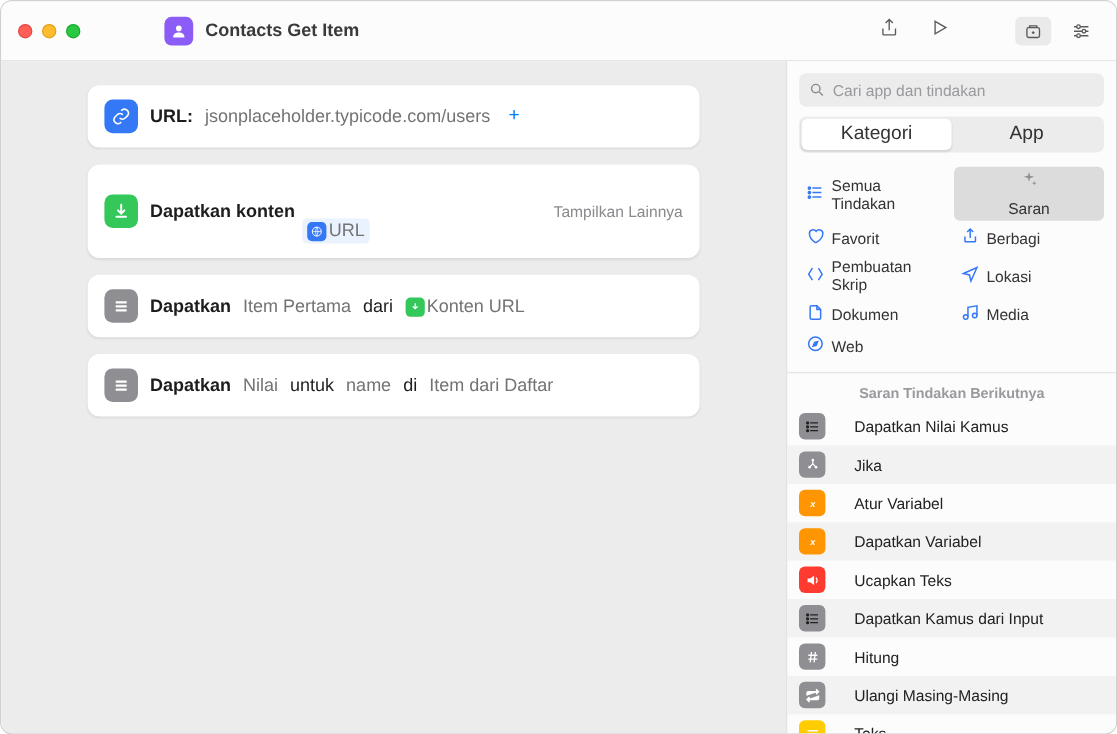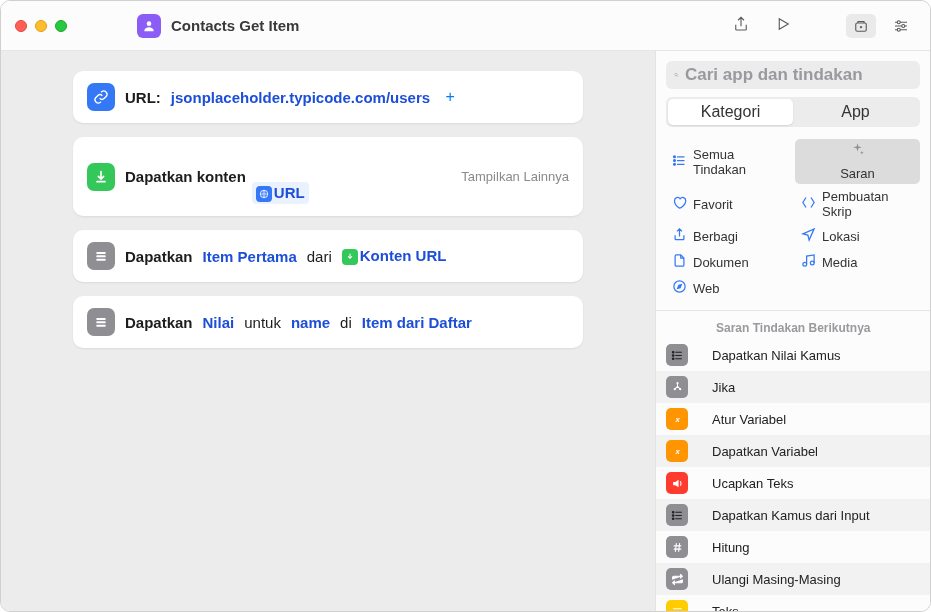--- a/index.html
+++ b/index.html
@@ -29,33 +29,33 @@
 .connector { width: 510px; margin: 0 auto; height: 12px; }
 
 .action-icon { width: 28px; height: 28px; border-radius: 7px; display: flex; align-items: center; justify-content: center; margin-right: 10px; flex-shrink: 0; }
 .action-icon svg { width: 16px; height: 16px; fill: #fff; }
 .action-icon.blue { background: #3478f6; }
 .action-icon.green { background: #34c759; }
 .action-icon.gray { background: #8e8e93; }
 
 .action-body { display: flex; align-items: center; flex-wrap: wrap; gap: 6px; font-size: 15px; color: #1d1d1f; }
 .label-strong { font-weight: 600; }
-.token { color: #1d4ed8; padding: 2px 4px; border-radius: 4px; font-weight: bold; }
+.token { color: #737373; padding: 2px 4px; border-radius: 4px; }
 .token.pill { background: #eaf2ff; margin-top: 33px; }
 .token-icon { width: 16px; height: 16px; border-radius: 4px; display: inline-flex; align-items: center; justify-content: center; vertical-align: middle; margin-right: 2px; }
 .token-icon.blue { background: #3478f6; }
 .token-icon.green { background: #34c759; }
 .token-icon svg { width: 10px; height: 10px; fill: #fff; }
 .plus-btn { width: 20px; height: 20px; border-radius: 50%; display: flex; align-items: center; justify-content: center; color: #007aff; font-size: 16px; font-weight: 400; }
 .action-extra { margin-left: auto; font-size: 13px; color: #8a8a8e; }
 
 .search-wrap { padding: 10px 10px 8px; }
 .search-field { display: flex; align-items: center; background: #ececec; border-radius: 6px; padding: 4px 8px; height: 28px; }
 .search-field svg { width: 14px; height: 14px; fill: #8a8a8e; margin-right: 6px; }
-.search-input { border: none; background: transparent; outline: none; flex: 1; font-size: 17px; color: #0f766e; font-weight: bold; }
+.search-input { border: none; background: transparent; outline: none; flex: 1; font-size: 13px; color: #0f766e; }
 .search-input::placeholder { color: #9a9a9e; }
 
 .seg { display: flex; margin: 0 10px 8px; background: #ececec; border-radius: 6px; padding: 2px; }
 .seg button { flex: 1; border: none; background: transparent; font-size: 16px; padding: 4px 0; border-radius: 5px; color: #333; cursor: pointer; }
 .seg button.active { background: #fff; box-shadow: 0 1px 2px rgba(0,0,0,0.1); }
 
 .cat-grid { display: grid; grid-template-columns: 1fr 1fr; gap: 2px 4px; padding: 4px 10px 10px; border-bottom: 1px solid #e4e4e4; }
 .cat-item { display: flex; align-items: center; gap: 6px; padding: 3px 6px; border-radius: 5px; font-size: 13px; color: #333; cursor: pointer; }
 .cat-item.active { background: #dcdcdc; flex-direction: column; }
 .cat-item svg { width: 15px; height: 15px; flex-shrink: 0; }
@@ -233,29 +233,29 @@
           <span>Saran</span>
         </div>
         <div class="cat-item">
           <span style="color:#3478f6"><svg viewBox="0 0 24 24" fill="none" stroke="currentColor" stroke-width="2">
               <path d="M12 21s-8-5-8-12a5 5 0 019-3 5 5 0 019 3c0 7-8 12-10 12z"></path>
             </svg></span>
           <span>Favorit</span>
         </div>
         <div class="cat-item">
           <span style="color:#3478f6"><svg viewBox="0 0 24 24" fill="none" stroke="currentColor" stroke-width="2">
+              <path d="M12 3v12M8 7l4-4 4 4M5 13v6a1 1 0 001 1h12a1 1 0 001-1v-6"></path>
+            </svg></span>
+          <span>Berbagi</span>
+        </div>
+        <div class="cat-item">
+          <span style="color:#3478f6"><svg viewBox="0 0 24 24" fill="none" stroke="currentColor" stroke-width="2">
               <path d="M8 4l-5 8 5 8M16 4l5 8-5 8"></path>
             </svg></span>
           <span>Pembuatan Skrip</span>
-        </div>
-        <div class="cat-item">
-          <span style="color:#3478f6"><svg viewBox="0 0 24 24" fill="none" stroke="currentColor" stroke-width="2">
-              <path d="M12 3v12M8 7l4-4 4 4M5 13v6a1 1 0 001 1h12a1 1 0 001-1v-6"></path>
-            </svg></span>
-          <span>Berbagi</span>
         </div>
         <div class="cat-item">
           <span style="color:#3478f6"><svg viewBox="0 0 24 24" fill="none" stroke="currentColor" stroke-width="2">
               <path d="M3 11l18-8-8 18-2-8z"></path>
             </svg></span>
           <span>Lokasi</span>
         </div>
         <div class="cat-item">
           <span style="color:#3478f6"><svg viewBox="0 0 24 24" fill="none" stroke="currentColor" stroke-width="2">
               <path d="M14 3H7a2 2 0 00-2 2v14a2 2 0 002 2h10a2 2 0 002-2V8z"></path>

